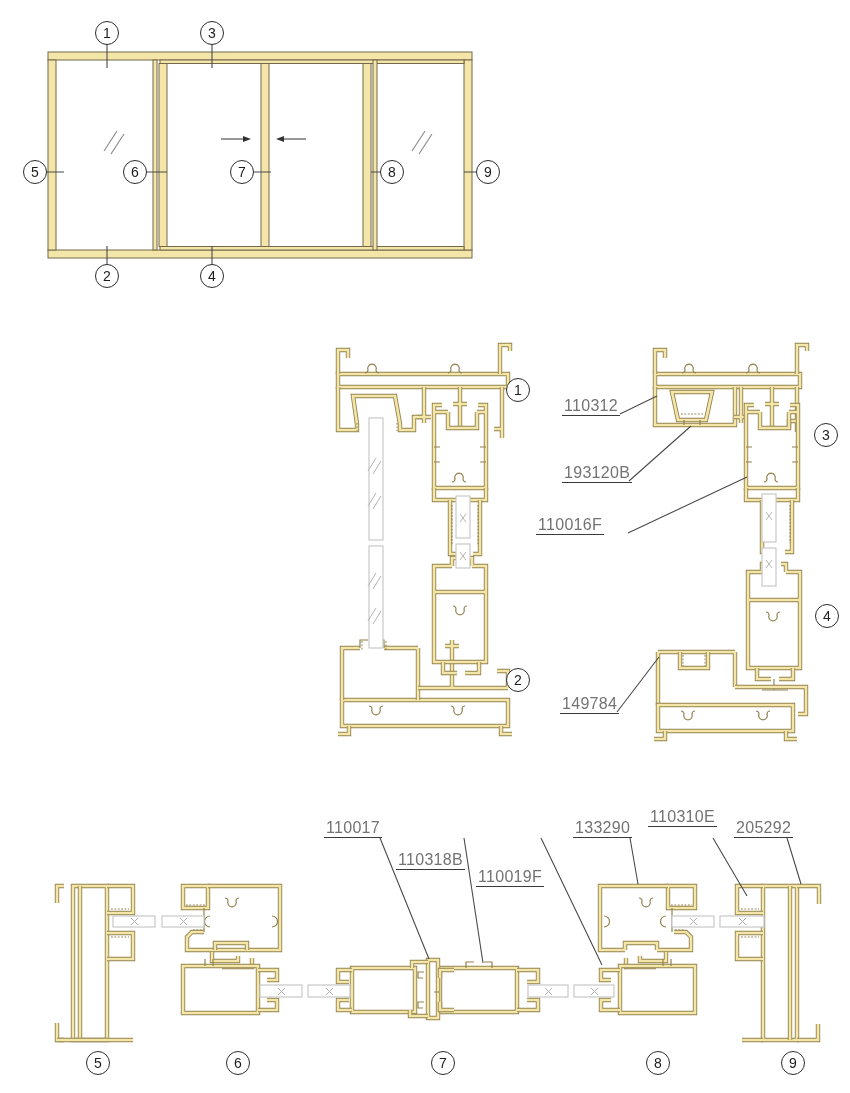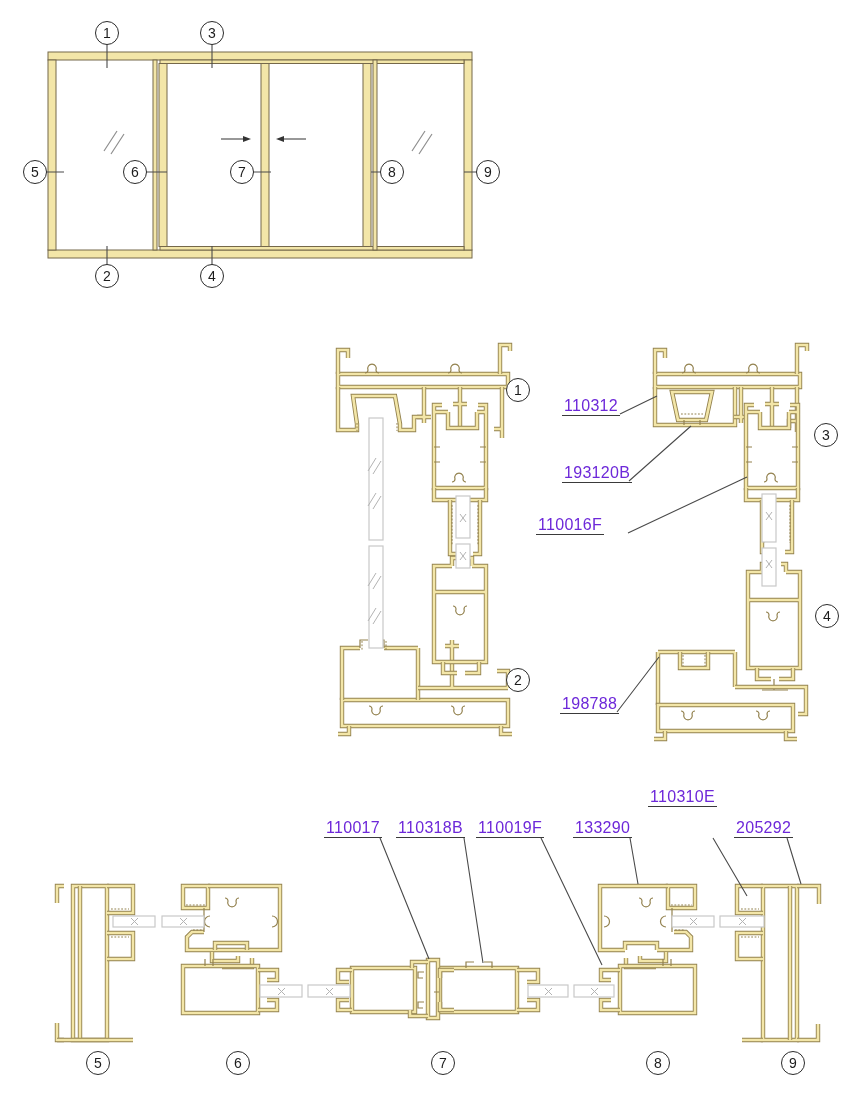--- a/index.html
+++ b/index.html
@@ -14,21 +14,21 @@
   .s  {stroke:#93824F;stroke-width:1;stroke-dasharray:1.8 1.6;fill:none;}
   .eb {fill:#F3E6A8;stroke:#75684A;stroke-width:1;}
   .g  {fill:#ffffff;stroke:#C9C9C9;stroke-width:1.2;}
   .gm {stroke:#B3B3B3;stroke-width:1;fill:none;}
   .gm2{stroke:#8F8F8F;stroke-width:1.2;fill:none;}
   .ld {stroke:#4A4A4A;stroke-width:1.1;fill:none;}
   .ar {stroke:#333333;stroke-width:1.2;fill:none;}
   .badge{position:absolute;width:24px;height:24px;box-sizing:border-box;
          border:1.6px solid #2B2B2B;border-radius:50%;display:flex;align-items:center;
          justify-content:center;font-size:14px;color:#1C1C1C;background:#fff;}
-  .plabel{position:absolute;font-size:16px;color:#6d28d9;letter-spacing:.3px;
+  .plabel{position:absolute;font-size:16px;color:#737373;letter-spacing:.3px;
           border-bottom:1.2px solid #3A3A3A;padding:0 2px 1px 2px;line-height:1.0;}
 </style>
 </head>
 <body>
 
 <div id="stage">
 
 <svg width="850" height="1093" viewBox="0 0 850 1093">
   <defs>
     <path id="om" class="o" d="M-7,0 A3,3 0 0 0 -4,-3 A4.3,4.3 0 1 1 4,-3 A3,3 0 0 0 7,0"></path>
@@ -282,21 +282,21 @@
 <div class="badge" style="left:815px;top:604px">4</div>
 <div class="badge" style="left:86px;top:1051px">5</div>
 <div class="badge" style="left:226px;top:1051px">6</div>
 <div class="badge" style="left:431px;top:1051px">7</div>
 <div class="badge" style="left:646px;top:1051px">8</div>
 <div class="badge" style="left:781px;top:1051px">9</div>
 
 <div class="plabel" style="left:562px;top:398px">110312</div>
 <div class="plabel" style="left:562px;top:465px">193120B</div>
 <div class="plabel" style="left:536px;top:517px">110016F</div>
-<div class="plabel" style="left:560px;top:696px">198788</div>
+<div class="plabel" style="left:560px;top:696px">149784</div>
 <div class="plabel" style="left:324px;top:820px">110017</div>
-<div class="plabel" style="left:396px;top:820px">110318B</div>
-<div class="plabel" style="left:476px;top:820px">110019F</div>
+<div class="plabel" style="left:396px;top:852px">110318B</div>
+<div class="plabel" style="left:476px;top:869px">110019F</div>
 <div class="plabel" style="left:573px;top:820px">133290</div>
-<div class="plabel" style="left:648px;top:789px">110310E</div>
+<div class="plabel" style="left:648px;top:809px">110310E</div>
 <div class="plabel" style="left:734px;top:820px">205292</div>
 
 </div>
 
 </body></html>

